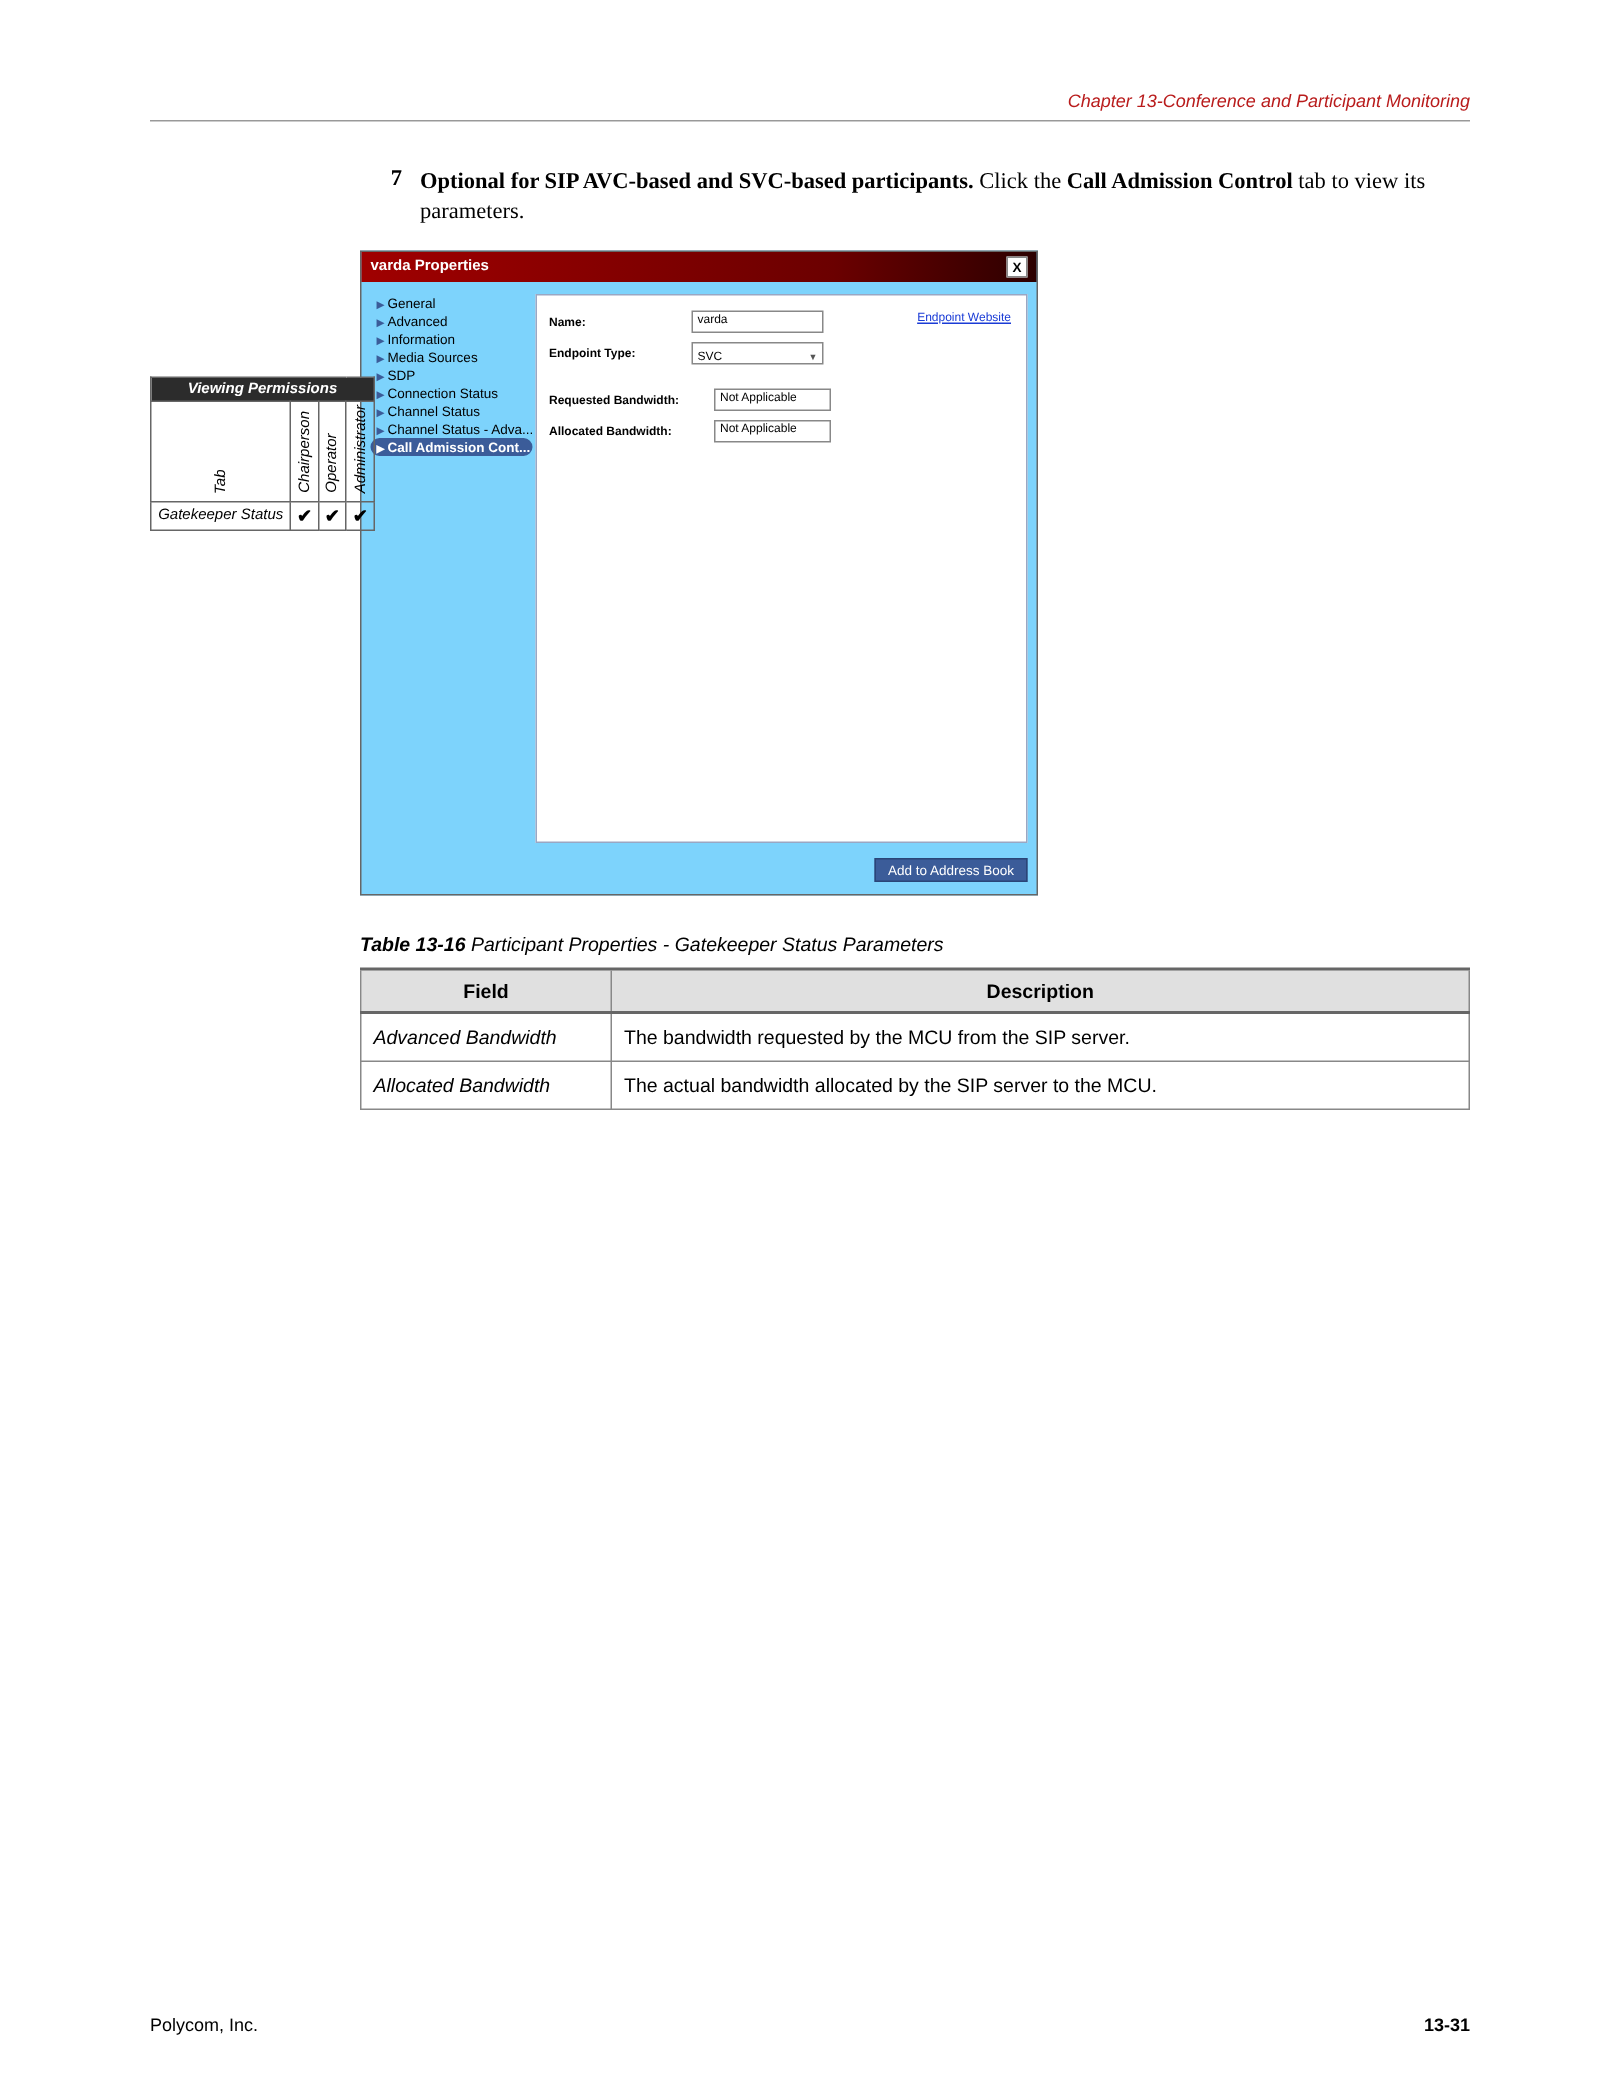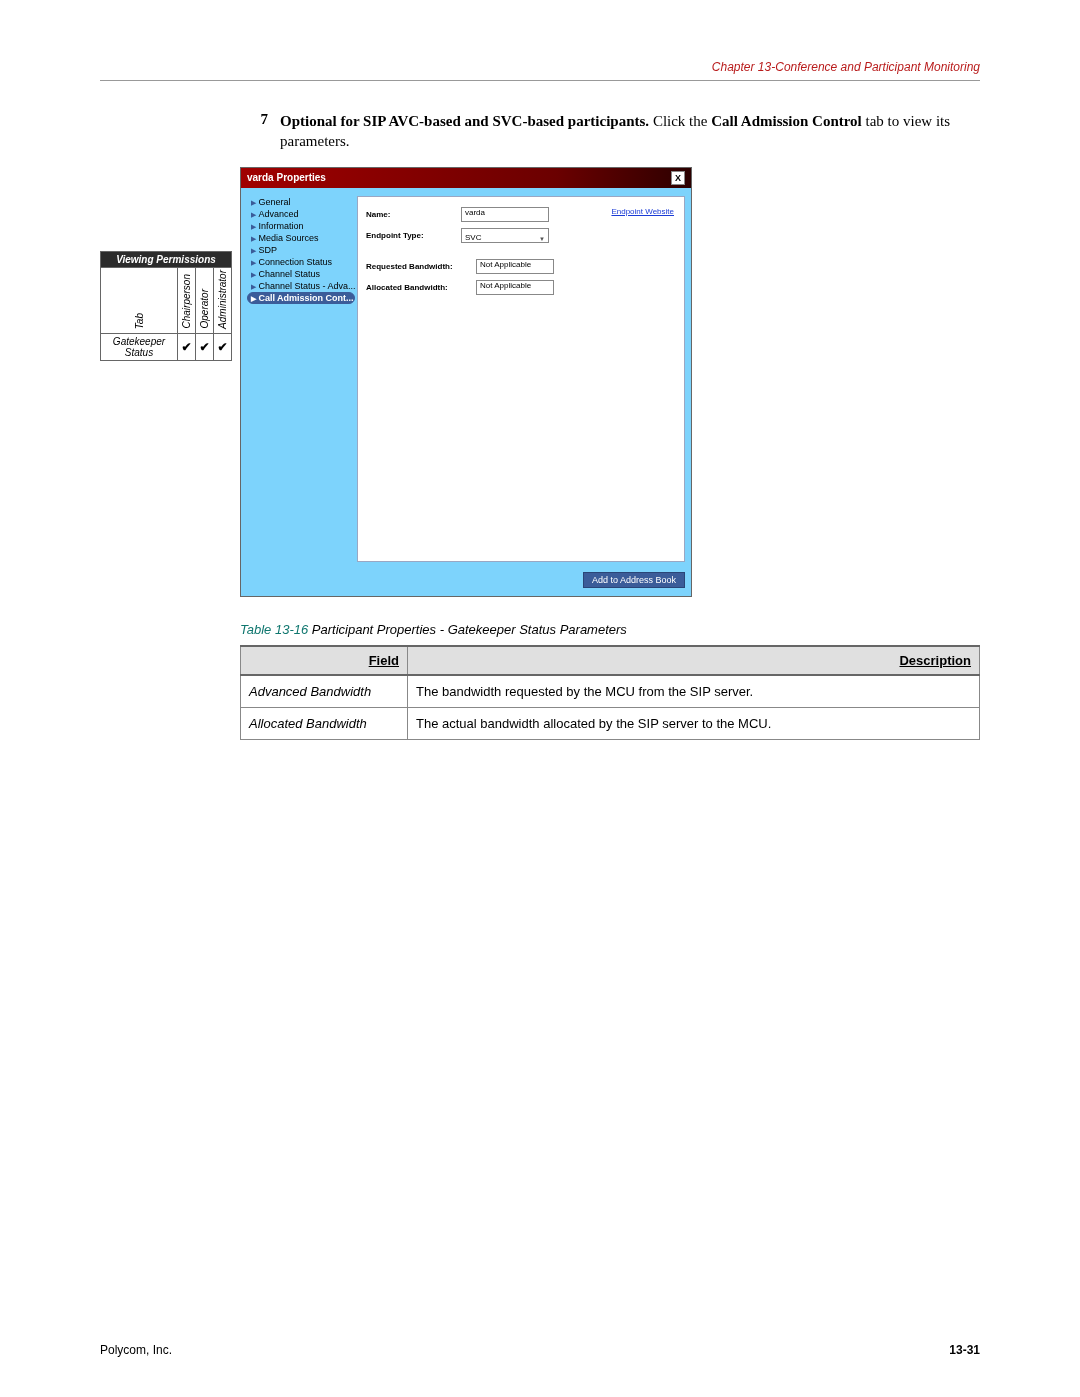--- a/index.html
+++ b/index.html
@@ -31,21 +31,21 @@
   .left-margin-col { width: 140px; flex: none; position: relative; }
   .main-col { flex: 1; }
 
   .step { display: flex; align-items: flex-start; margin-bottom: 15px; }
   .step-num { width: 28px; flex: none; font-weight: bold; font-family: Georgia, 'Times New Roman', serif; font-size: 15px; text-align: right; padding-right: 12px;}
   .step-text { flex: 1; font-family: Georgia, 'Times New Roman', serif; font-size: 15px; line-height: 1.35; }
   .step-text b { font-weight: bold; }
 
   
   .perm-wrap { margin-top: 140px; }
-  .perm-table { border-collapse: collapse; font-size: 10px; width: 132px;}
+  .perm-table { border-collapse: collapse; font-size: 10px; width: 150px;}
   .perm-table th, .perm-table td { border: 1px solid #666; padding: 2px 3px; text-align: center; }
   .perm-header { background: #2c2c2c; color: #fff; font-style: italic; font-size: 10px;}
   .perm-vert { height: 55px; vertical-align: bottom; }
   .perm-vert span { writing-mode: vertical-rl; transform: rotate(180deg); font-style: italic; font-size:10px;}
   .perm-row-lab { font-style: italic; font-size:10px;}
   .check { font-weight: bold; font-size: 12px;}
 
   
   .dialog {
     width: 450px;
@@ -77,24 +77,24 @@
   .inp { border:1px solid #888; background:#fff; padding:0 3px; height:13px; font-size:8px; min-width:80px; display:inline-block;}
   .sel-box { border:1px solid #888; background:#fff; padding:0 3px; height:13px; font-size:8px; width:80px; display:inline-flex; align-items:flex-end; justify-content:space-between;}
   .sel-box .dn { font-size:6px; color:#555;}
   .website { color:#1a3bd6; text-decoration:underline; font-size:8px; position:absolute; right:10px; top:10px;}
   .dialog-footer { padding:4px 6px 8px 6px; display:flex; justify-content:flex-end; gap:6px; }
   .dbtn { background:#3b5c99; color:#fff; border:1px solid #2a4577; font-size:9px; padding:2px 12px; }
   .dbtn.wide { padding:2px 8px; }
 
   
   .table-caption { margin-top:20px; font-size:13px; }
-  .table-caption .tnum { color:#0f766e; font-weight:normal; font-style:italic;text-align:right; }
+  .table-caption .tnum { color:#000000; font-weight:bold; font-style:italic;text-align:right; }
   .table-caption .ttxt { font-style: italic; }
   .param-table { border-collapse: collapse; width: 100%; margin-top:8px; font-size:13px;}
-  .param-table th { background:#e0e0e0; border-top:2px solid #666; border-bottom:2px solid #666; border-left:1px solid #888; border-right:1px solid #888; text-align:right; padding:6px 8px; font-weight:bold;text-decoration:underline;}
+  .param-table th { background:#e0e0e0; border-top:2px solid #666; border-bottom:2px solid #666; border-left:1px solid #888; border-right:1px solid #888; text-align:center; padding:6px 8px; font-weight:bold;}
   .param-table td { border:1px solid #888; padding:8px; vertical-align:top;}
   .param-table td.fcol { font-style: italic; width:150px;}
 
   .footer { position:absolute; bottom:40px; left:100px; right:100px; display:flex; justify-content:space-between; font-size:12px;}
   .footer .pg { font-weight:bold; }
 </style>
 </head>
 <body>
 
 <div class="page">

